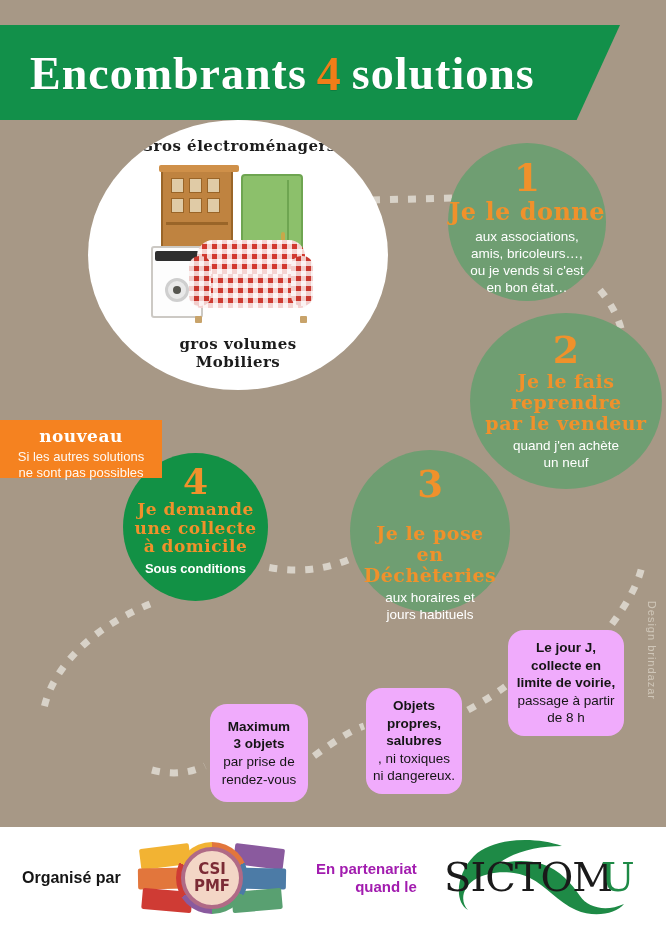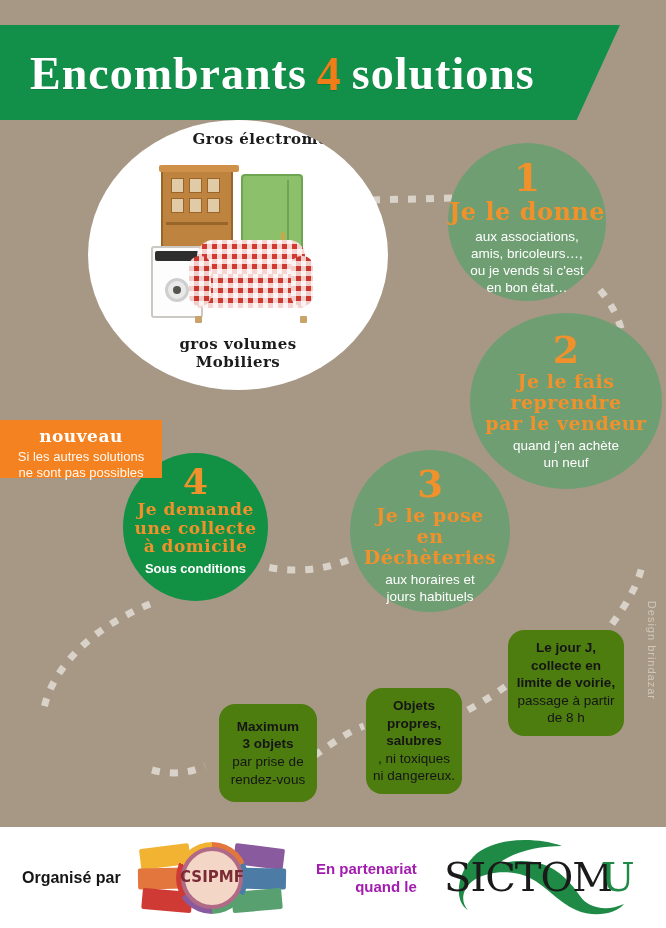--- a/index.html
+++ b/index.html
@@ -32,21 +32,21 @@
   .hero{
     position:absolute;left:88px;top:120px;width:300px;height:270px;
     background:#ffffff;border-radius:50%;
     overflow:hidden;
   }
   .hero-label{
     position:absolute;left:0;width:100%;text-align:center;
     font-family:"DejaVu Serif", serif;font-weight:bold;color:#1c1c1c;
     font-size:15px;letter-spacing:.5px;line-height:1.25;
   }
-  .hero-label.top{top:10px;text-align:right;}
+  .hero-label.top{top:17px;}
   .hero-label.bottom{bottom:18px;}
 
   
   .furn{position:absolute;left:50%;top:48px;width:210px;height:165px;transform:translateX(-50%);}
   .hutch{position:absolute;left:28px;top:0;width:72px;height:92px;background:#bf8340;
          border:2px solid #9a6528;border-radius:2px;box-sizing:border-box;}
   .hutch .top-sh{position:absolute;left:-4px;top:-5px;width:80px;height:7px;background:#cf9049;border-radius:2px;}
   .hutch .pane{position:absolute;width:13px;height:15px;background:#e0cba6;border:1px solid #9a6528;box-sizing:border-box;}
   .hutch .base{position:absolute;left:-3px;bottom:-3px;width:78px;height:9px;background:#b2772f;border-radius:2px;}
   .hutch .shelfline{position:absolute;left:3px;right:3px;top:52px;height:3px;background:#9a6528;}
@@ -99,43 +99,43 @@
     font-size:13.5px;line-height:1.25;color:#ffffff;margin-top:4px;
   }
   .circle .cond{
     font-size:13px;font-weight:bold;color:#ffffff;margin-top:5px;
   }
   #c1{left:448px;top:143px;width:158px;height:158px;background:#6f9e72;padding-top:16px;}
   #c1 .num{font-size:38px;} #c1 .head{font-size:24px;margin-top:2px;}
   #c2{left:470px;top:313px;width:192px;height:176px;background:#6f9e72;padding-top:18px;}
   #c2 .num{font-size:38px;} #c2 .head{font-size:19px;margin-top:2px;}
   #c3{left:350px;top:450px;width:160px;height:162px;background:#6f9e72;padding-top:16px;}
-  #c3 .num{font-size:37px;} #c3 .head{font-size:19px;margin-top:2px;}
+  #c3 .num{font-size:37px;} #c3 .head{font-size:19px;margin-top:20px;}
   #c4{left:123px;top:453px;width:145px;height:148px;background:#129145;padding-top:10px;}
   #c4 .num{font-size:36px;} #c4 .head{font-size:17px;margin-top:1px;}
 
   
   .nouveau{
     position:absolute;left:0;top:420px;width:162px;height:58px;
     background:#f58220;color:#ffffff;box-sizing:border-box;
     padding:6px 8px 0 8px;text-align:center;
   }
   .nouveau .t{font-family:"DejaVu Serif", serif;font-weight:bold;font-size:17px;letter-spacing:.5px;}
   .nouveau .s{font-size:13px;line-height:1.25;margin-top:3px;opacity:.95;}
 
   
   .ybox{
-    position:absolute;background:#4d7c0f;border-radius:16px;
+    position:absolute;background:#f0abfc;border-radius:16px;
     color:#151515;text-align:center;box-sizing:border-box;
     display:flex;flex-direction:column;justify-content:center;
     font-size:13.5px;line-height:1.3;padding:6px;
   }
   .ybox b{font-weight:bold;}
   #y1{left:60px;top:700px;width:86px;height:98px;}
-  #y2{left:219px;top:704px;width:98px;height:98px;}
+  #y2{left:210px;top:704px;width:98px;height:98px;border-radius:17px;}
   #y3{left:366px;top:688px;width:96px;height:106px;}
   #y4{left:508px;top:630px;width:116px;height:106px;}
 
   
   .dots{position:absolute;pointer-events:none;}
   .dots svg{overflow:visible;display:block;}
   .dpath{fill:none;stroke:#d8d2c8;stroke-width:7;stroke-linecap:butt;
          stroke-dasharray:8 10;}
 
   
@@ -152,21 +152,21 @@
     display:flex;align-items:center;
   }
   .org-label{
     position:absolute;left:22px;top:50%;transform:translateY(-50%);
     font-size:16px;font-weight:bold;color:#151515;white-space:nowrap;
   }
   .csi{position:absolute;left:138px;top:50%;transform:translateY(-50%);width:148px;height:72px;}
   .csi .pet{position:absolute;width:50px;height:21px;border-radius:2px;}
   .csi .disc{position:absolute;left:50%;top:50%;transform:translate(-50%,-50%);
      width:62px;height:62px;border-radius:50%;background:#f3d6c6;border:4px solid #b06a86;
-     box-sizing:border-box;display:flex;flex-direction:row;align-items:center;justify-content:center;}
+     box-sizing:border-box;display:flex;flex-direction:column;align-items:center;justify-content:center;}
   .csi .disc span{font-size:15px;font-weight:bold;color:#7b2b35;line-height:1.12;font-family:"DejaVu Sans", sans-serif;}
   .ring{position:absolute;left:50%;top:50%;transform:translate(-50%,-50%);width:72px;height:72px;border-radius:50%;}
 
   .part-label{
     position:absolute;left:316px;top:50%;transform:translateY(-50%);
     font-size:15px;font-weight:bold;color:#a21caf;line-height:1.2;text-align:right;
   }
   .sictom{position:absolute;left:438px;top:50%;transform:translateY(-50%);width:208px;height:76px;}
   .sictom .swoosh{position:absolute;left:0;top:0;width:208px;height:76px;}
   .sictom .word{

